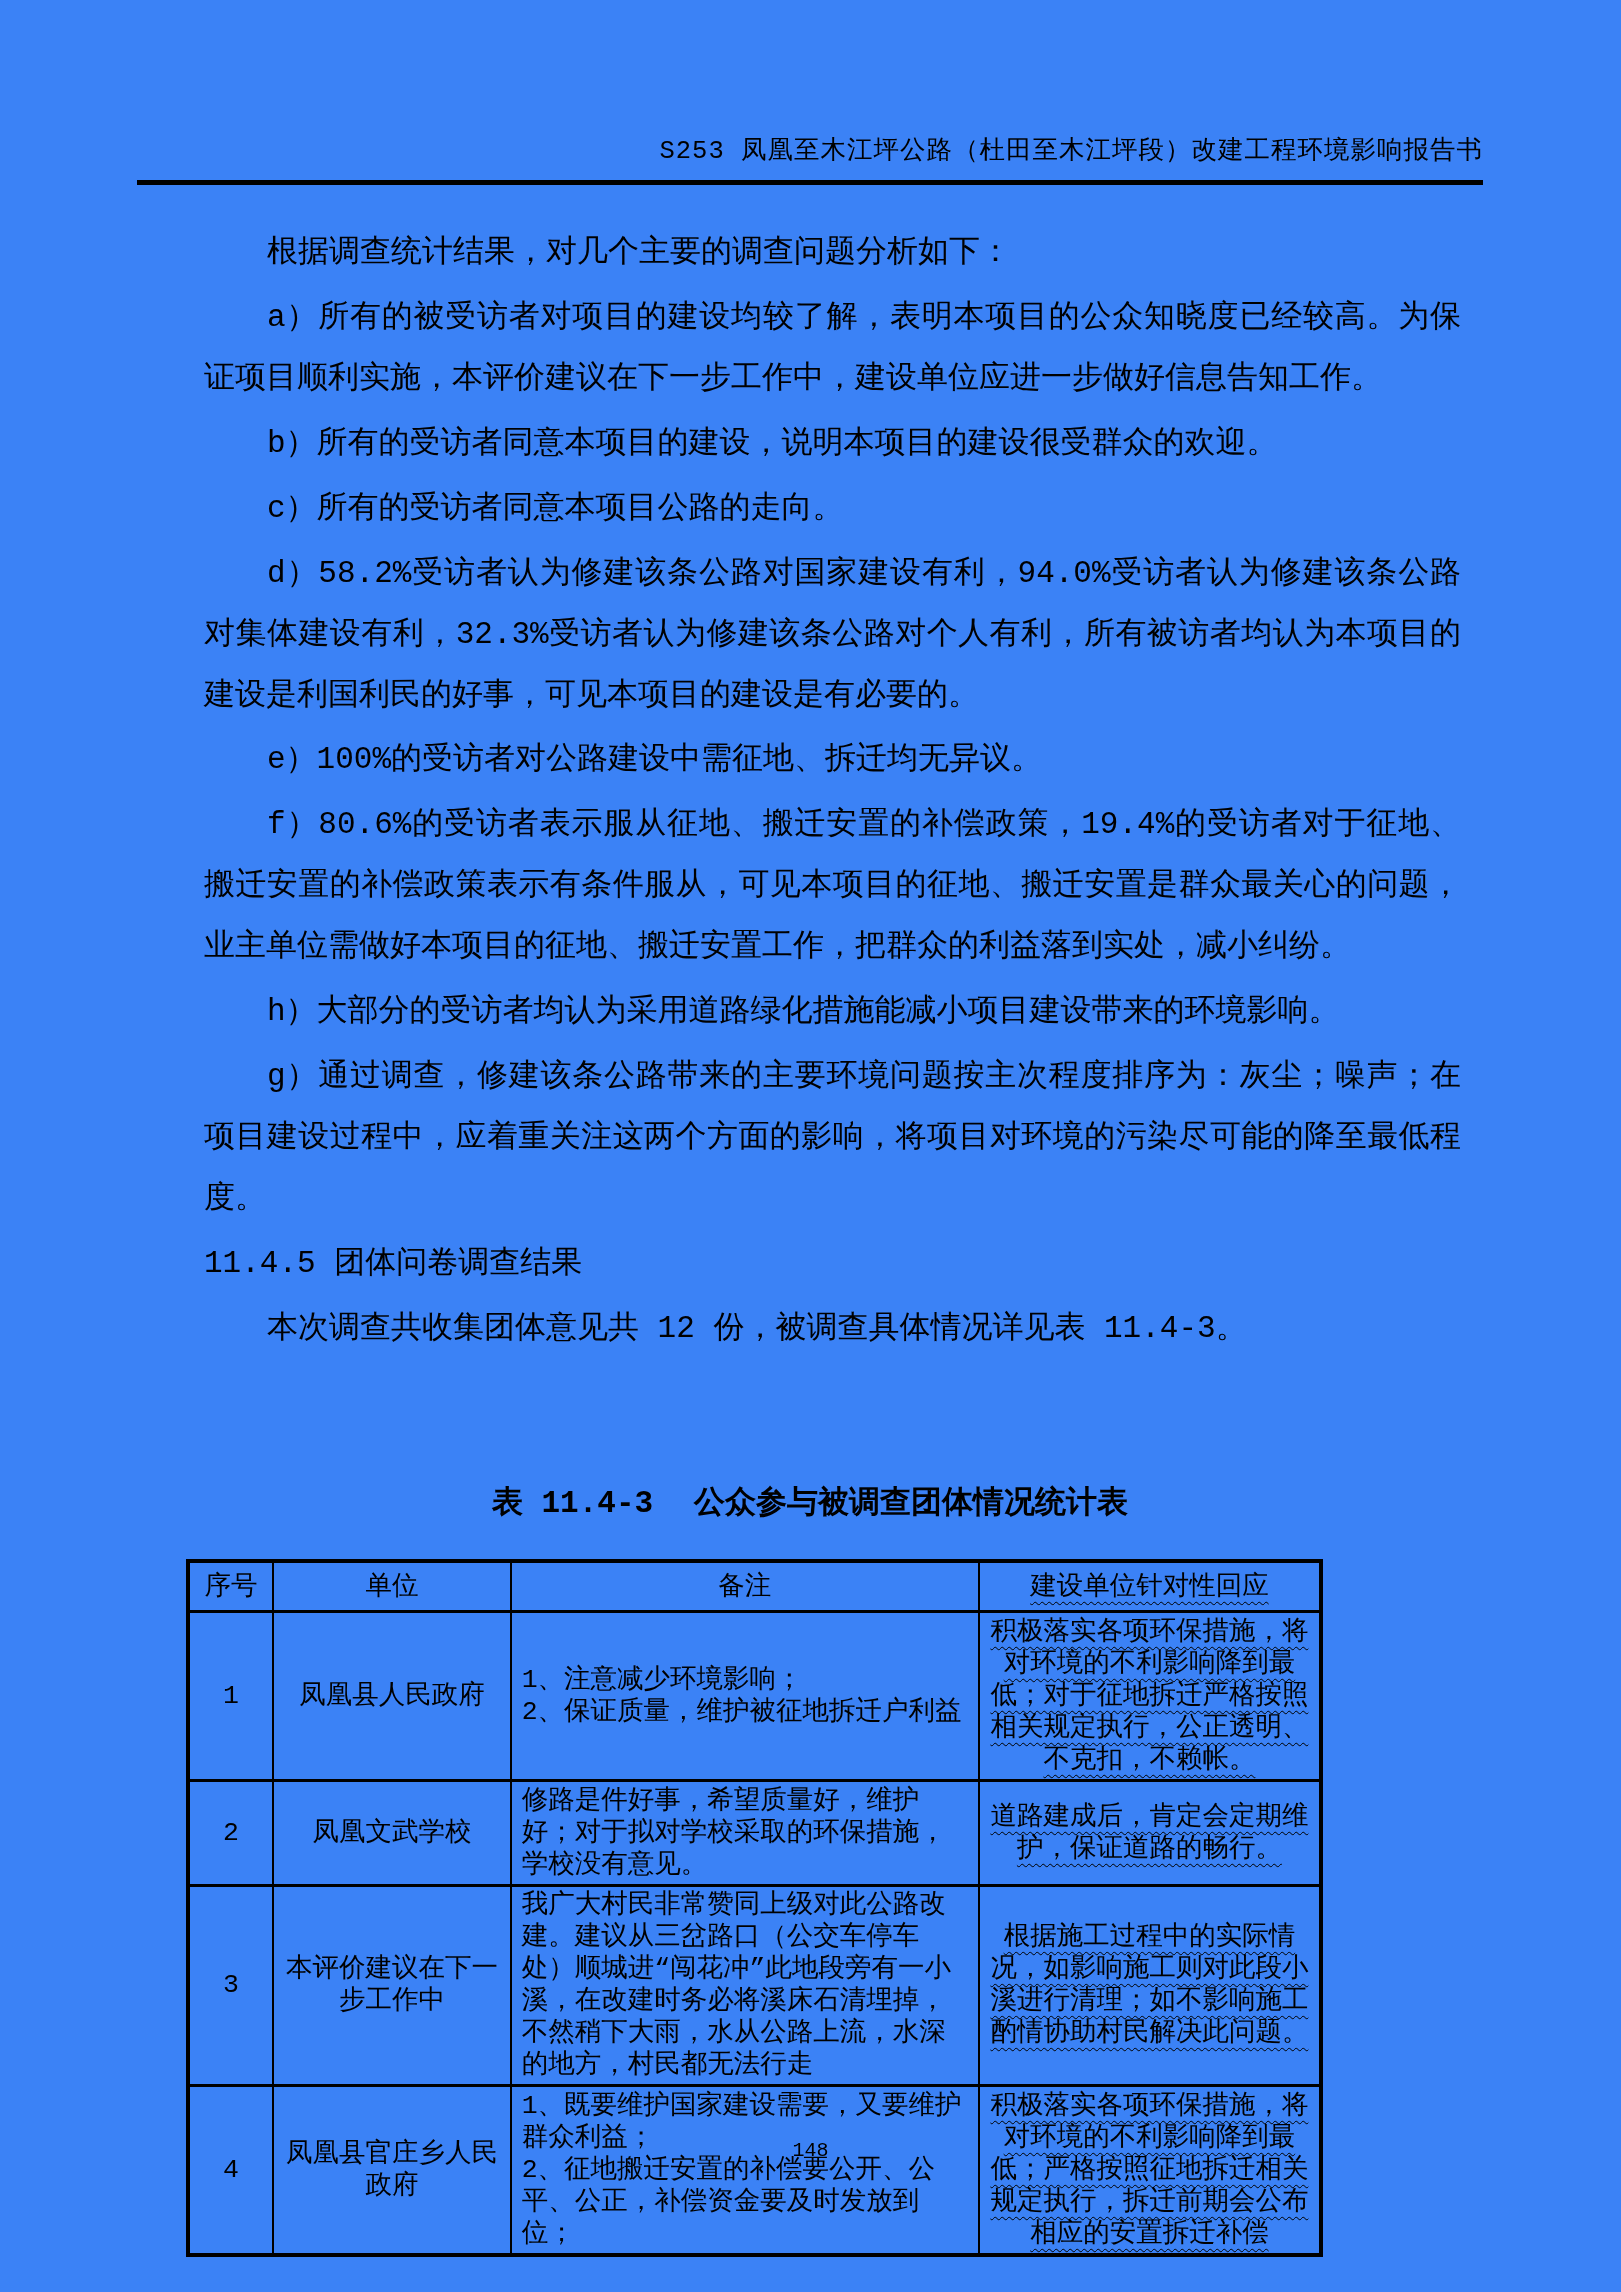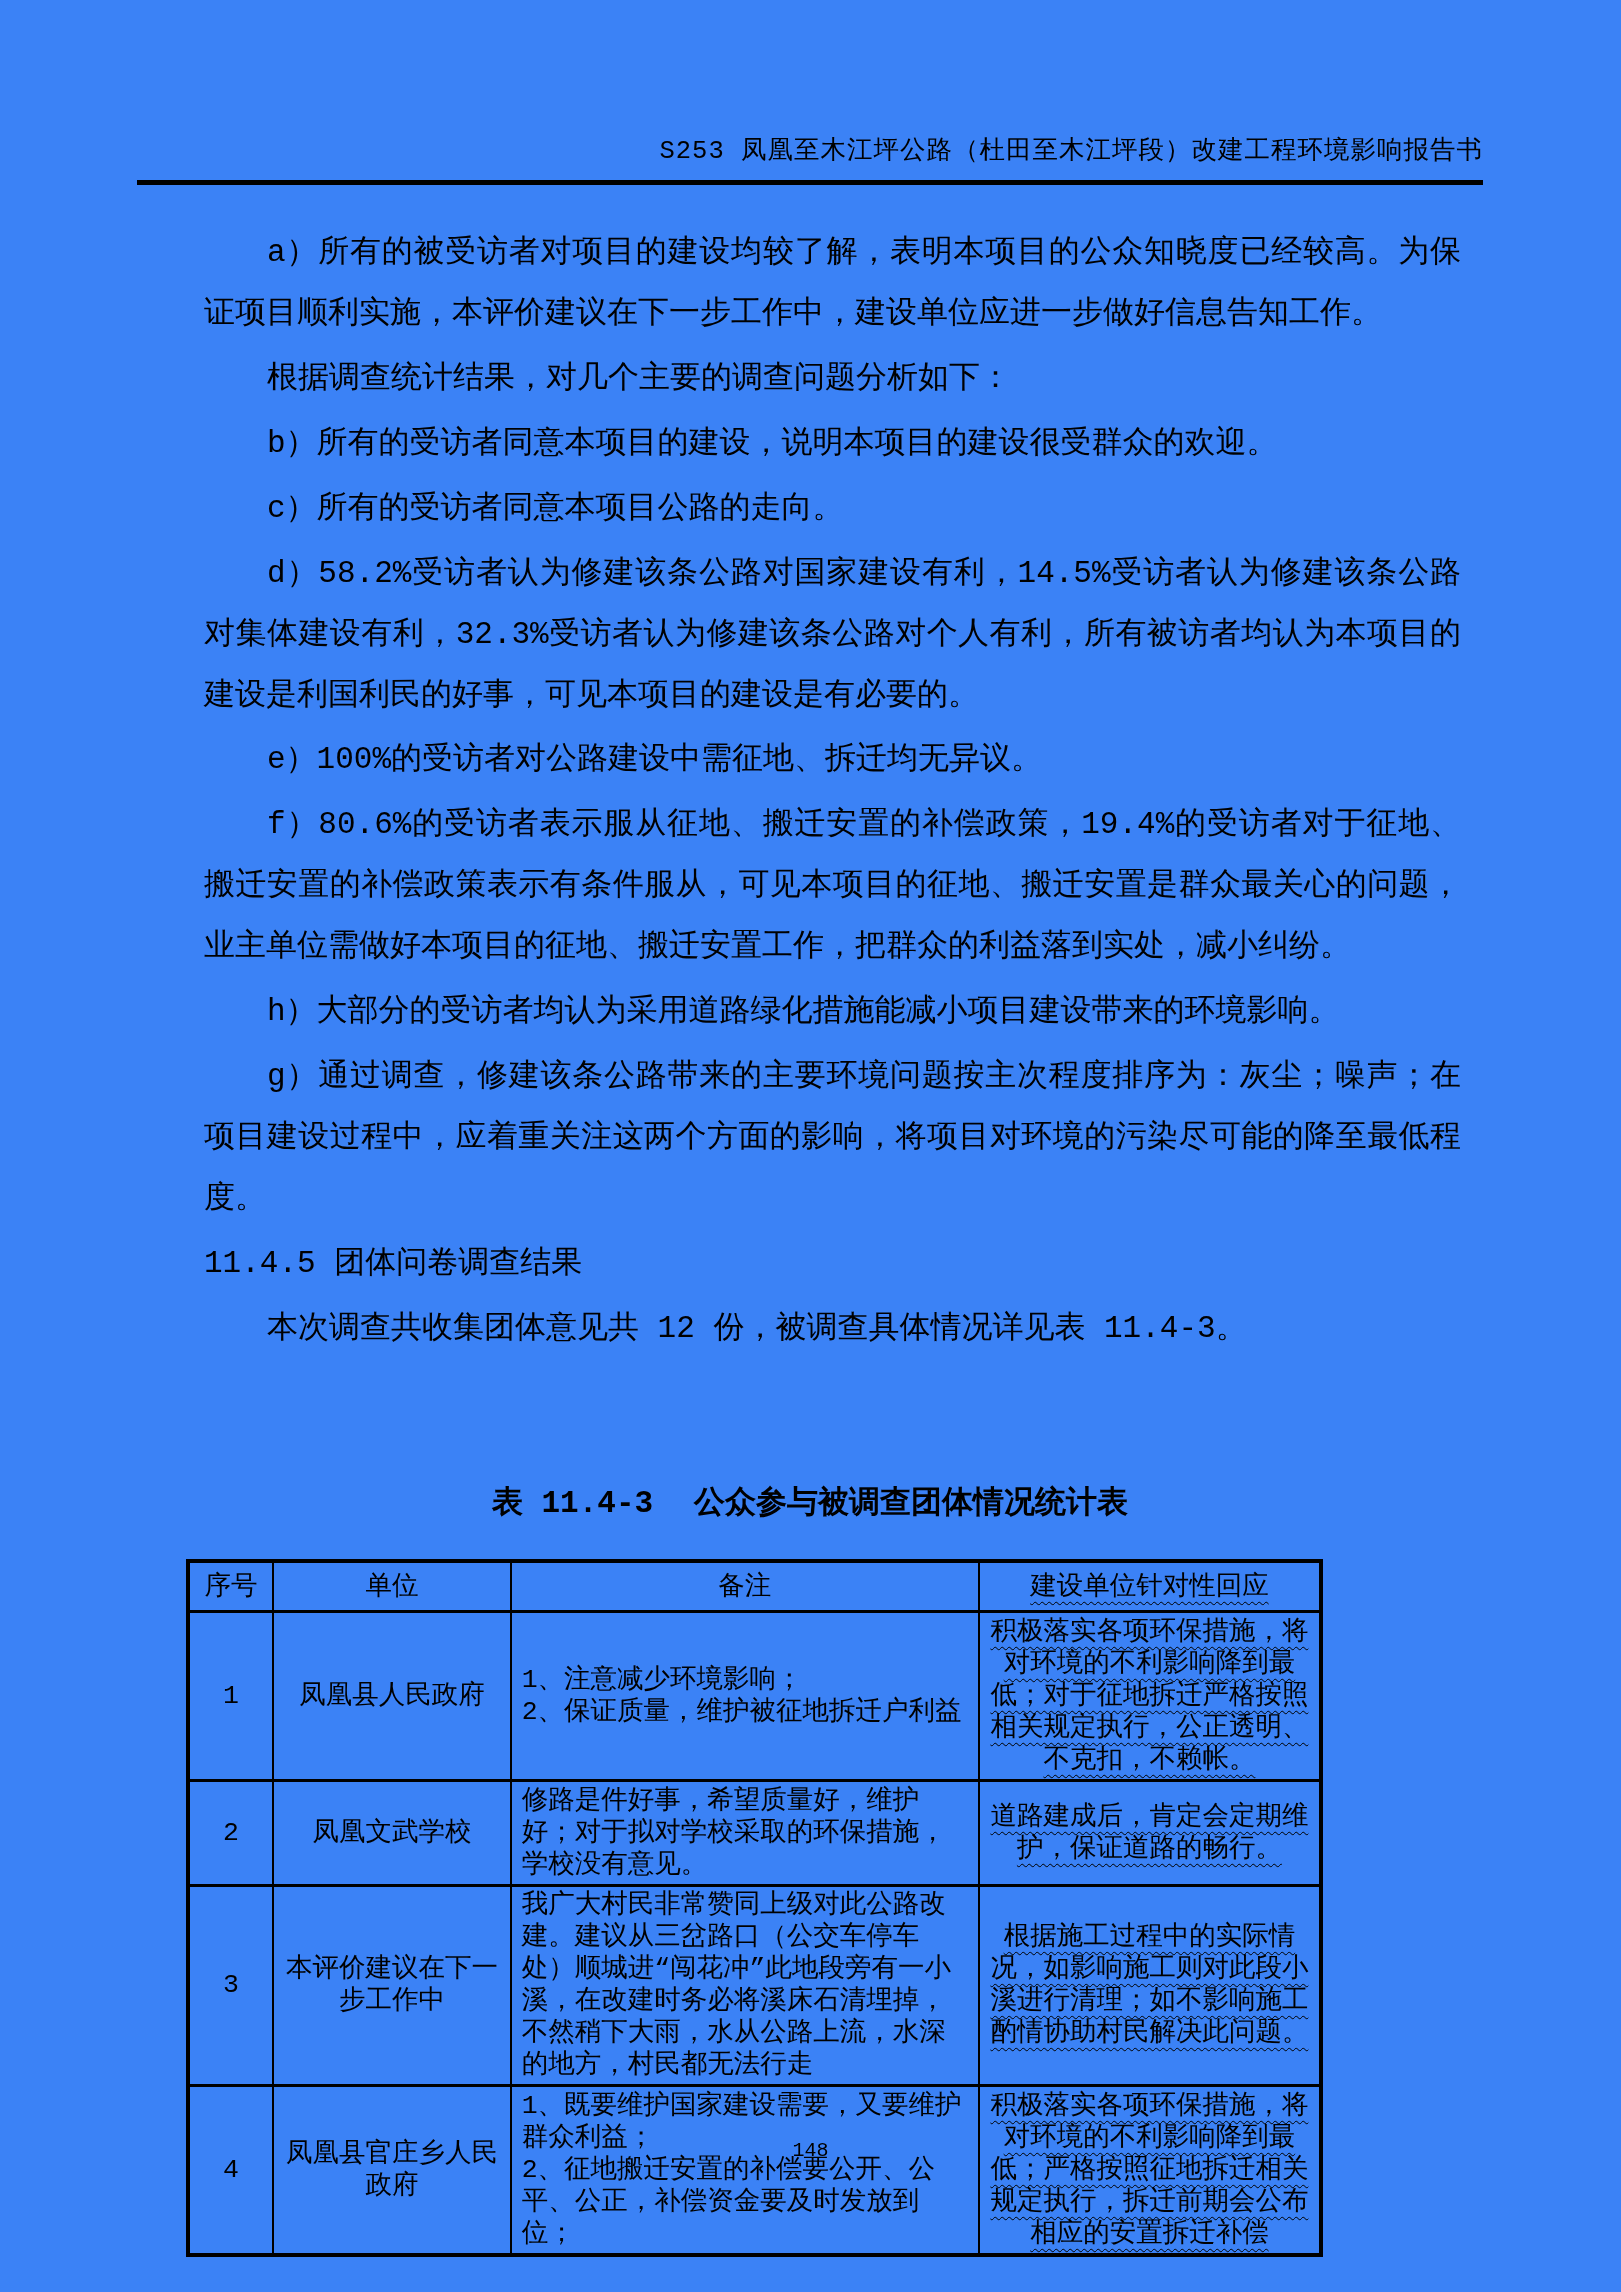--- a/index.html
+++ b/index.html
@@ -131,25 +131,25 @@
 </head>
 <body>
 
 <div class="page">
 
   <div class="running-header">S253 凤凰至木江坪公路（杜田至木江坪段）改建工程环境影响报告书</div>
 
   <div class="header-rule"></div>
 
   <div class="body-content">
+    <p>根据调查统计结果，对几个主要的调查问题分析如下：</p>
     <p>a）所有的被受访者对项目的建设均较了解，表明本项目的公众知晓度已经较高。为保证项目顺利实施，本评价建议在下一步工作中，建设单位应进一步做好信息告知工作。</p>
-    <p>根据调查统计结果，对几个主要的调查问题分析如下：</p>
     <p>b）所有的受访者同意本项目的建设，说明本项目的建设很受群众的欢迎。</p>
     <p>c）所有的受访者同意本项目公路的走向。</p>
-    <p>d）58.2%受访者认为修建该条公路对国家建设有利，14.5%受访者认为修建该条公路对集体建设有利，32.3%受访者认为修建该条公路对个人有利，所有被访者均认为本项目的建设是利国利民的好事，可见本项目的建设是有必要的。</p>
+    <p>d）58.2%受访者认为修建该条公路对国家建设有利，94.0%受访者认为修建该条公路对集体建设有利，32.3%受访者认为修建该条公路对个人有利，所有被访者均认为本项目的建设是利国利民的好事，可见本项目的建设是有必要的。</p>
     <p>e）100%的受访者对公路建设中需征地、拆迁均无异议。</p>
     <p>f）80.6%的受访者表示服从征地、搬迁安置的补偿政策，19.4%的受访者对于征地、搬迁安置的补偿政策表示有条件服从，可见本项目的征地、搬迁安置是群众最关心的问题，业主单位需做好本项目的征地、搬迁安置工作，把群众的利益落到实处，减小纠纷。</p>
     <p>h）大部分的受访者均认为采用道路绿化措施能减小项目建设带来的环境影响。</p>
     <p>g）通过调查，修建该条公路带来的主要环境问题按主次程度排序为：灰尘；噪声；在项目建设过程中，应着重关注这两个方面的影响，将项目对环境的污染尽可能的降至最低程度。</p>
     <p class="section-heading">11.4.5 团体问卷调查结果</p>
     <p>本次调查共收集团体意见共 12 份，被调查具体情况详见表 11.4-3。</p>
   </div>
 
   <div class="table-caption">
     <span class="cap-label">表 11.4-3</span><span>公众参与被调查团体情况统计表</span>

